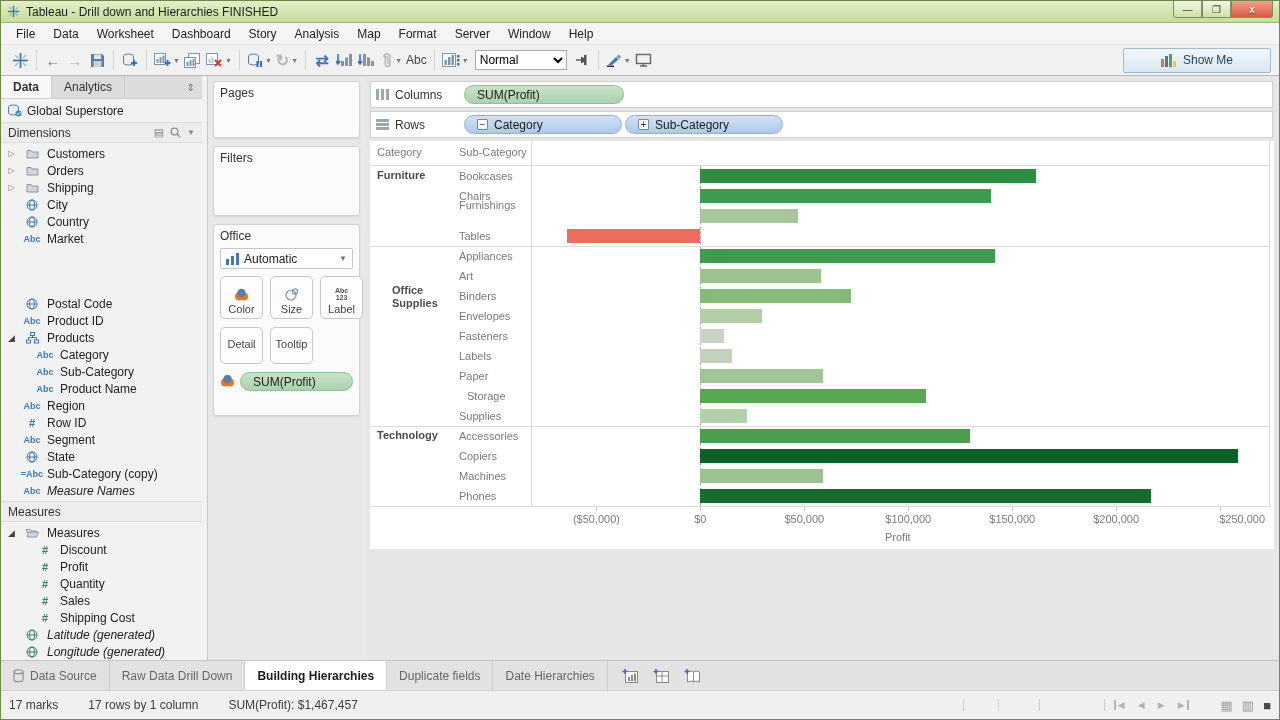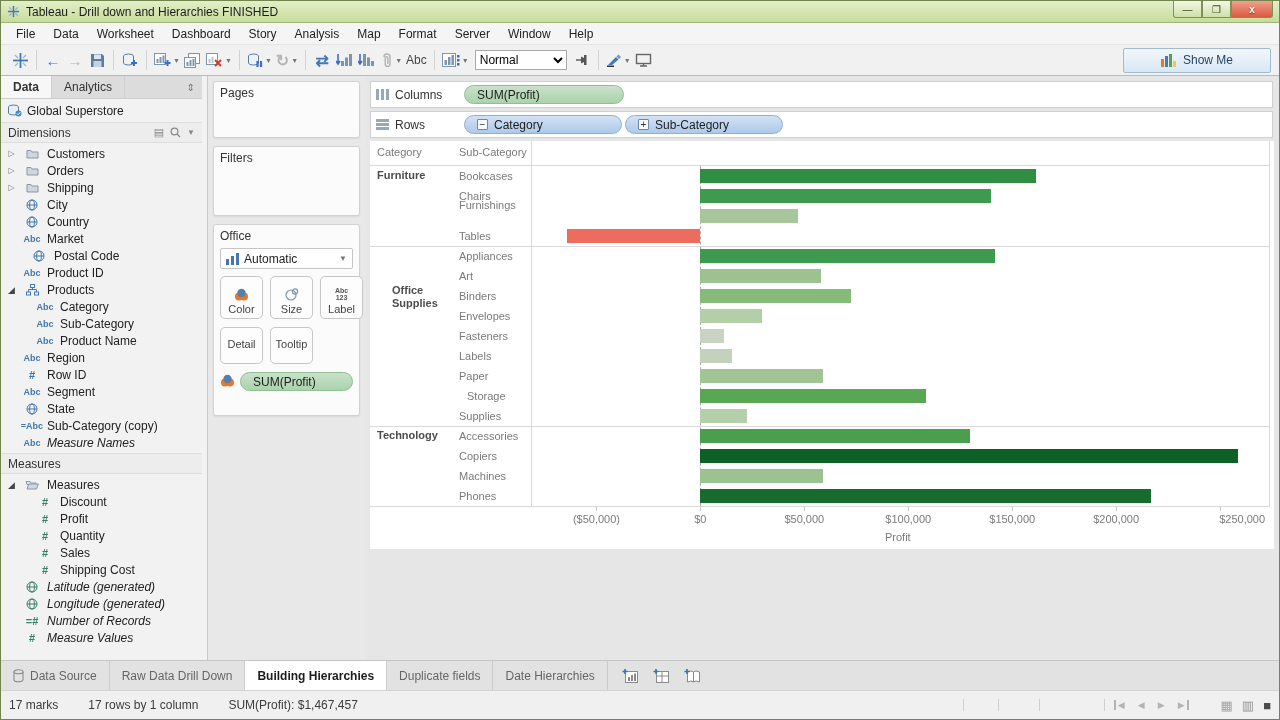--- a/index.html
+++ b/index.html
@@ -420,21 +420,21 @@
             </span>
             <span class="f-label">Country</span>
           </div>
           <div class="tree-row" style="padding-left: 5px;">
             <span class="expander"></span>
             <span class="field-icon">
               <span class="abc blue">Abc</span>
             </span>
             <span class="f-label">Market</span>
           </div>
-          <div class="tree-row" style="padding-left: 12px;">
+          <div class="tree-row" style="padding-left: 5px; margin-top: 48px;">
             <span class="expander"></span>
             <span class="field-icon">
               <svg width="12" height="12" viewBox="0 0 12 12">
                 <circle cx="6" cy="6" r="5" fill="none" stroke="#4178ad"></circle>
                 <ellipse cx="6" cy="6" rx="2.4" ry="5" fill="none" stroke="#4178ad"></ellipse>
                 <line x1="1" y1="6" x2="11" y2="6" stroke="#4178ad"></line>
               </svg>
             </span>
             <span class="f-label">Postal Code</span>
           </div>

